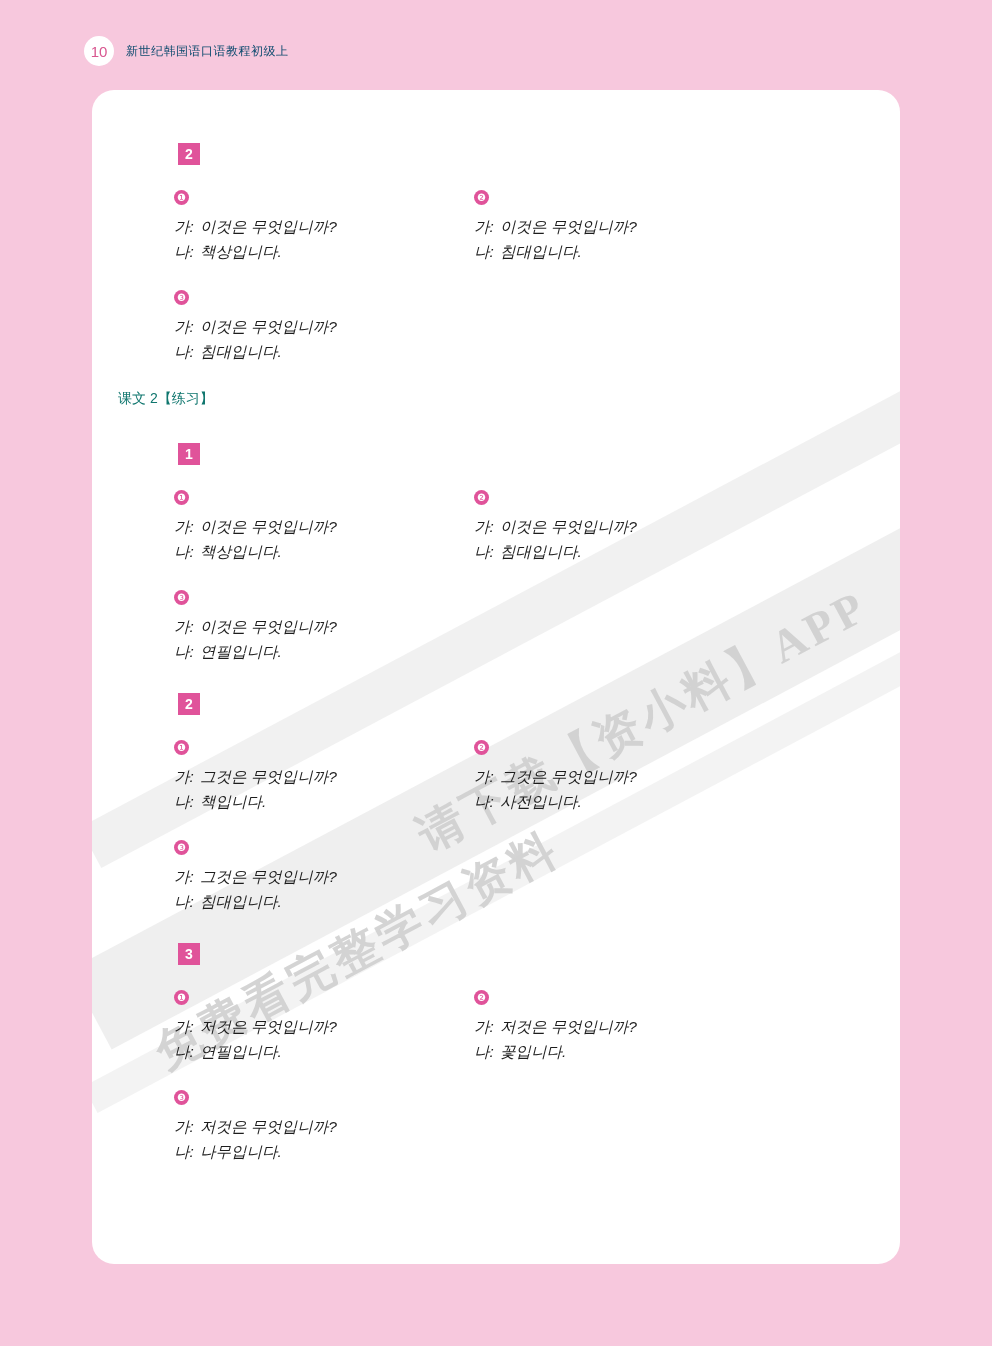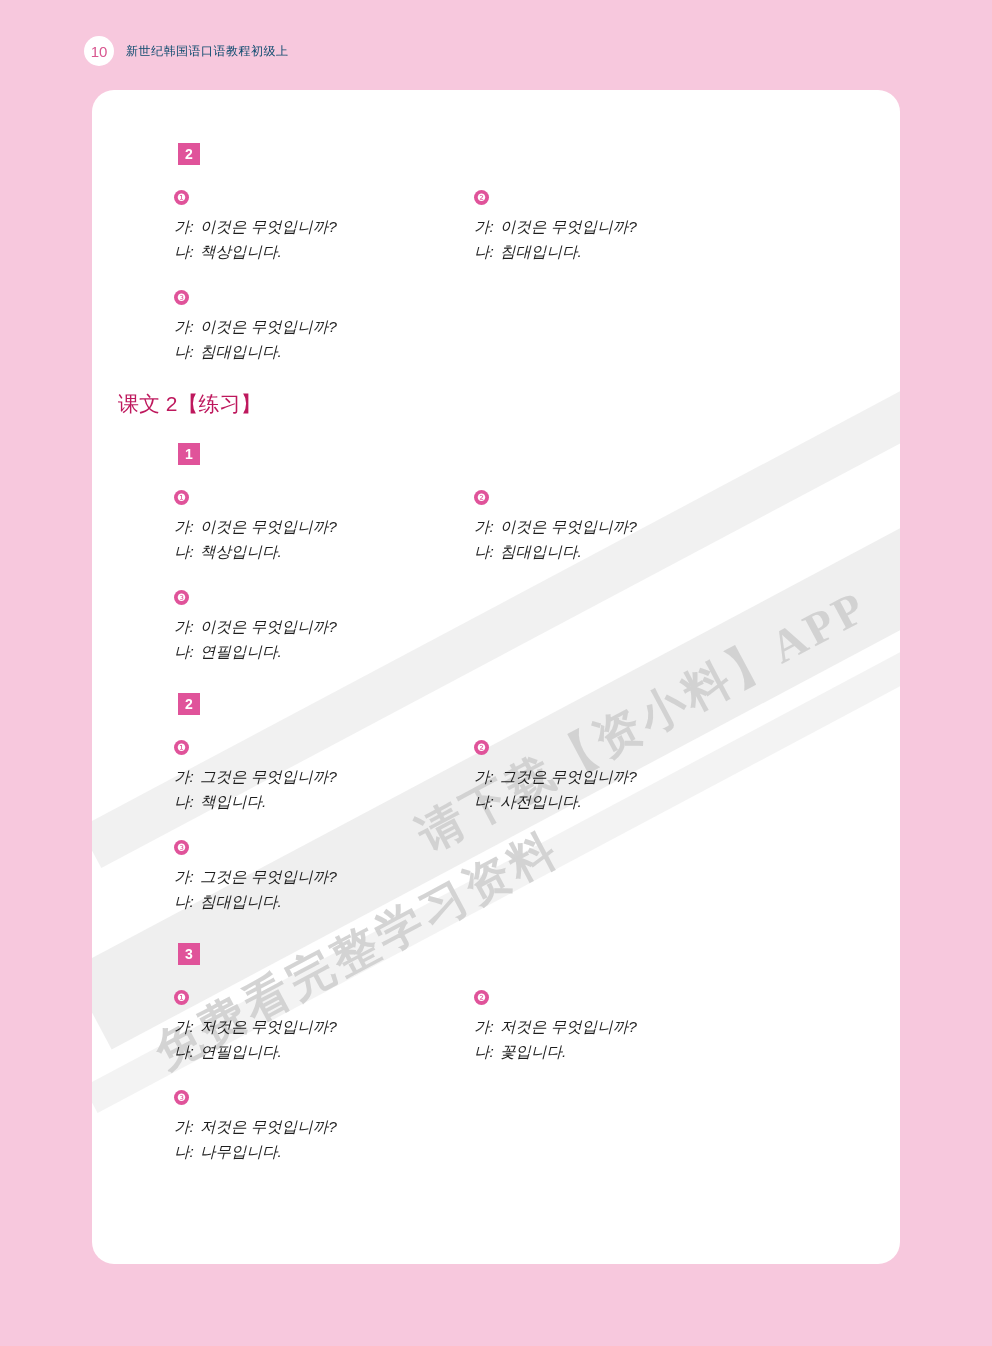--- a/index.html
+++ b/index.html
@@ -96,22 +96,22 @@
     background: #e0539a;
     color: #ffffff;
     font-size: 14px;
     font-weight: bold;
     display: flex;
     align-items: center;
     justify-content: center;
     font-family: "Liberation Sans", sans-serif;
   }
   .lesson-title {
-    color: #be185d;
-    font-size: 21px;
+    color: #0f766e;
+    font-size: 14px;
     font-weight: normal;
   }
   .circ {
     width: 15px;
     height: 15px;
     border-radius: 50%;
     background: #e0539a;
     color: #ffffff;
     font-size: 10px;
     display: flex;

